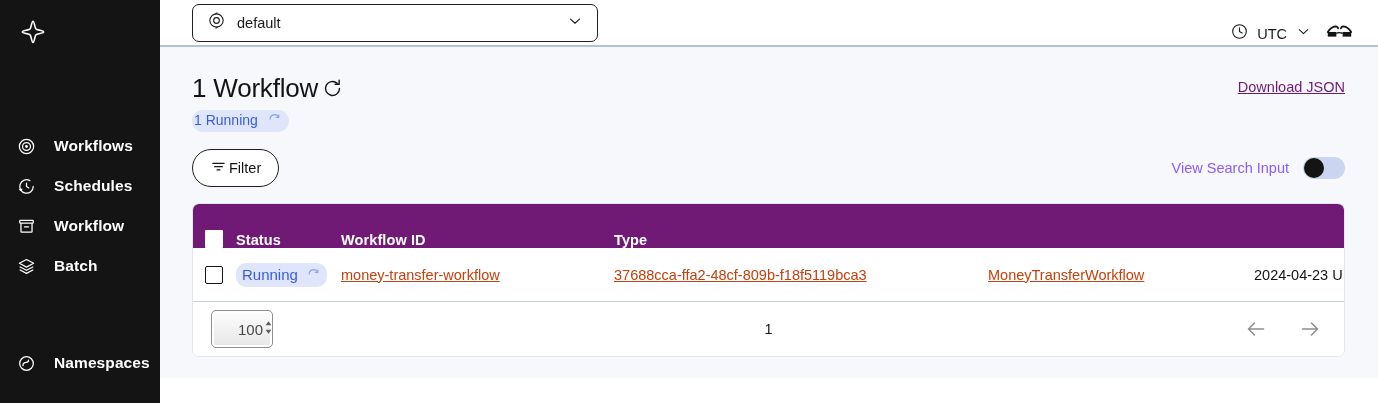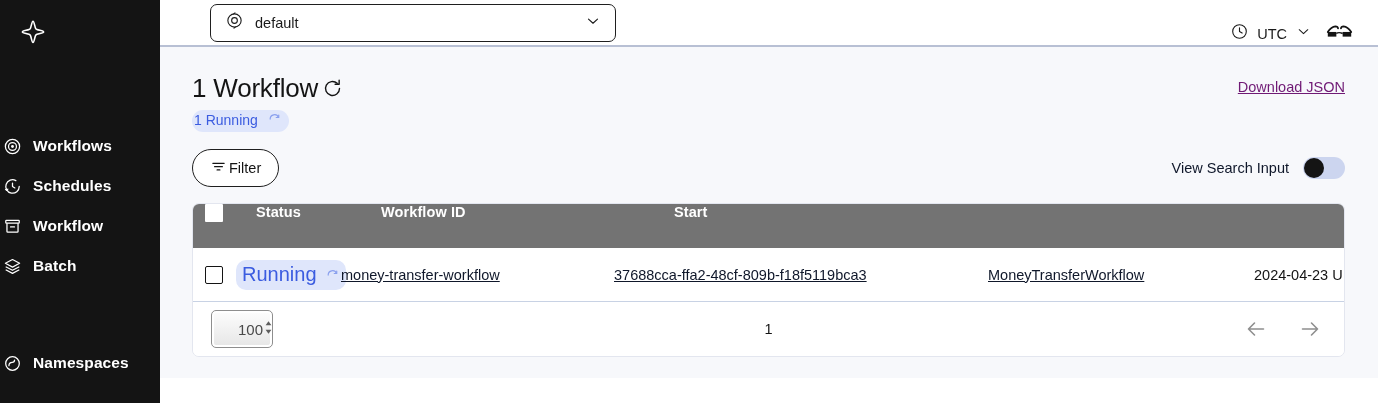--- a/index.html
+++ b/index.html
@@ -23,22 +23,22 @@
     position: absolute; top: 16px; left: 16px;
     width: 34px; height: 34px;
     display: flex; align-items: center; justify-content: center;
   }
   .nav-group { position: absolute; left: 0; width: 160px; }
   .nav-group.primary { top: 126px; }
   .nav-group.secondary { top: 343px; }
   .nav-item {
     display: flex; align-items: center;
     height: 40px;
-    padding-left: 2px;
-    gap: 11px;
+    padding-left: 16px;
+    gap: 18px;
     cursor: pointer;
   }
   .nav-item .nav-icon {
     width: 20px; height: 20px;
     display: flex; align-items: center; justify-content: center;
     flex: 0 0 20px;
   }
   .nav-item .nav-label {
     font-size: 15.5px;
     font-weight: 600;
@@ -67,21 +67,20 @@
   }
   .ns-select {
     width: 406px; height: 38px;
     border: 1px solid #1f1f1f;
     border-radius: 7px;
     background: #ffffff;
     display: flex; align-items: center;
     padding: 0 13px 0 14px;
     gap: 11px;
     cursor: pointer;
-    margin-left: 18px;
   }
   .ns-select .ns-label {
     font-size: 14.5px; color: #1a1a1a;
     flex: 1 1 auto;
   }
   .topbar-right {
     position: absolute;
     right: 26px; top: 0; height: 45px;
     display: flex; align-items: flex-end; gap: 14px;
   }
@@ -135,21 +134,21 @@
     border-radius: 20px;
     background: #ffffff;
     font-size: 14.5px; color: #141414;
     cursor: pointer;
   }
   .search-toggle-wrap {
     position: absolute; right: 0; top: 0;
     height: 38px;
     display: flex; align-items: center; gap: 14px;
   }
-  .search-toggle-label { font-size: 14.5px; color: #0f172a; }
+  .search-toggle-label { font-size: 14.5px; color: #8b5cf6; }
   .toggle {
     width: 42px; height: 22px;
     border-radius: 12px;
     background: #ccd5ef;
     position: relative;
     cursor: pointer;
   }
   .toggle .knob {
     position: absolute; left: 1px; top: 1px;
     width: 20px; height: 20px; border-radius: 50%;
@@ -159,25 +158,24 @@
   
   .table-card {
     margin-top: 16px;
     width: 1153px;
     border-radius: 7px;
     overflow: hidden;
     border: 1px solid #e3e6ef;
     background: #ffffff;
   }
   .thead {
-    background: #737373;
+    background: #701a75;
     height: 44px;
-    display: flex; align-items: flex-start;
+    display: flex; align-items: flex-end;
     color: #ffffff;
-    gap: 20px;
   }
   .thead .cell { font-size: 14.5px; font-weight: 600; letter-spacing: 0.1px; }
   .trow {
     height: 54px;
     display: flex; align-items: center;
     background: #ffffff;
     border-bottom: 1px solid #c8d2e4;
   }
   .cell-check { width: 43px; flex: 0 0 43px; display: flex; justify-content: flex-start; padding-left: 12px; }
   .cell-status { width: 105px; flex: 0 0 105px; }
@@ -195,26 +193,26 @@
   .row-checkbox {
     width: 18px; height: 18px;
     background: #ffffff;
     border: 1.6px solid #141414;
     border-radius: 2px;
     cursor: pointer;
   }
   .run-pill {
     display: inline-flex; align-items: center; gap: 9px;
     background: #dfe6fb; color: #3b5ce0;
-    font-size: 20px;
+    font-size: 15px;
     padding: 3px 7px 4px 6px;
     border-radius: 10px;
   }
   .link-cell {
-    font-size: 14.5px; color: #0f172a;
+    font-size: 14.5px; color: #c2410c;
     text-decoration: underline;
     cursor: pointer;
   }
   .plain-cell { font-size: 14.5px; color: #141414; }
 
   .tfoot {
     height: 54px;
     display: flex; align-items: center;
     background: #ffffff;
     position: relative;
@@ -417,21 +415,21 @@
       </div>
 
       <div class="table-card">
 
         <div class="thead">
           <div class="cell-check">
             <span class="hdr-checkbox"></span>
           </div>
           <div class="cell cell-status">Status</div>
           <div class="cell cell-wfid">Workflow ID</div>
-          <div class="cell cell-start">Start</div>
+          <div class="cell cell-start">Type</div>
         </div>
 
         <div class="trow">
           <div class="cell-check">
             <span class="row-checkbox"></span>
           </div>
           <div class="cell-status">
             <span class="run-pill">
               <span>Running</span>
               <span>

